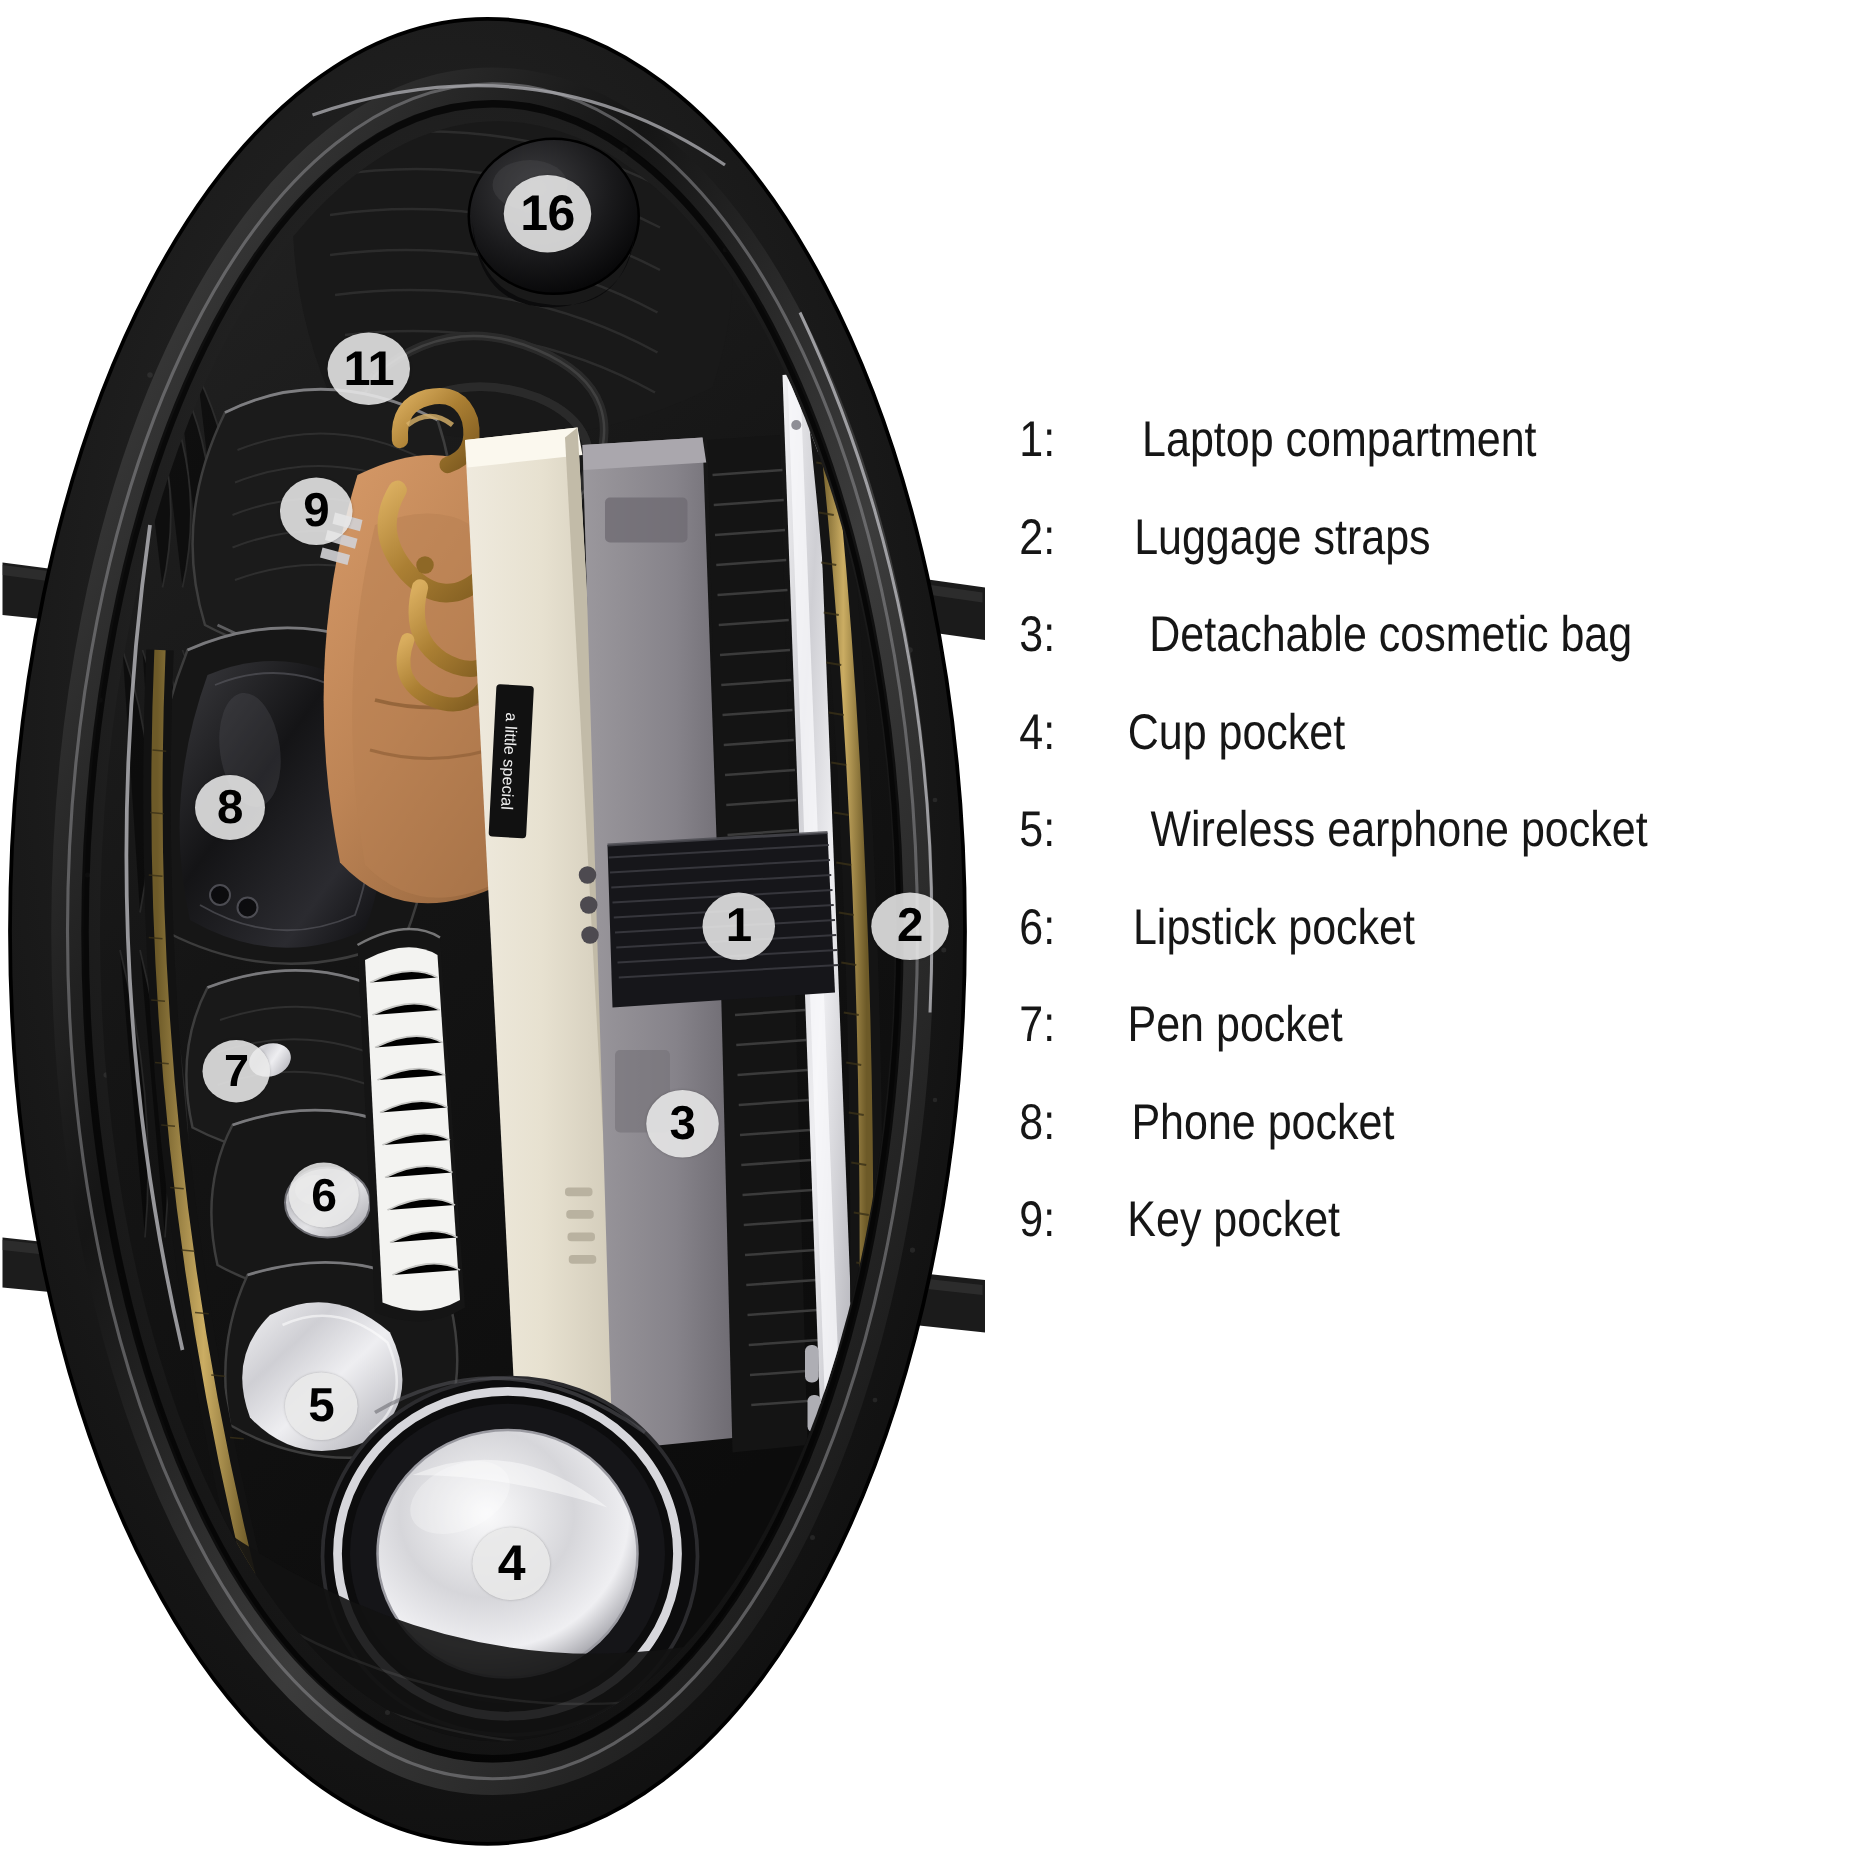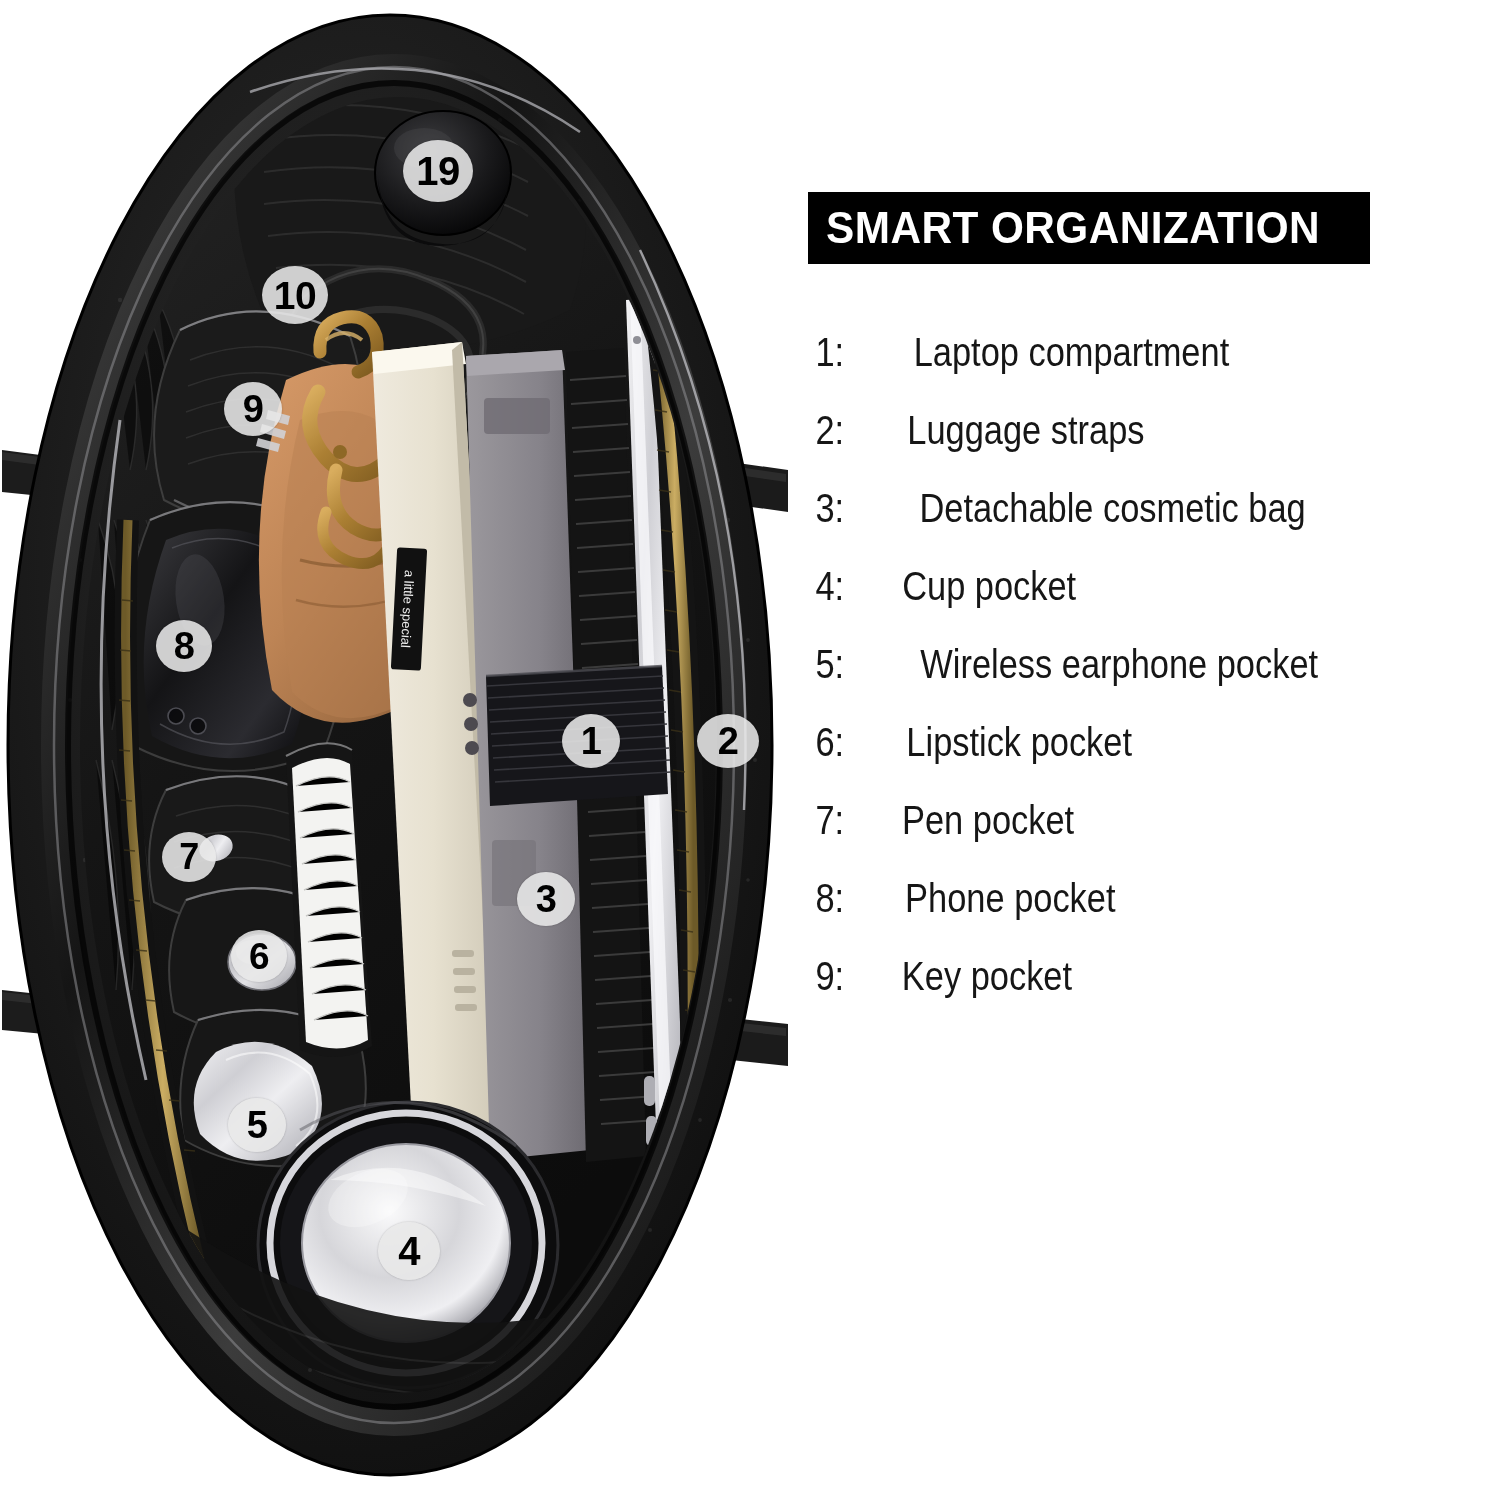--- a/index.html
+++ b/index.html
@@ -529,25 +529,25 @@
       </g>
 
       <g opacity=".8">
         <path d="M120 420 q-48 340 26 660" fill="none" stroke="#b9b9be" stroke-width="3"></path>
         <path d="M640 250 q118 250 104 560" fill="none" stroke="#b9b9be" stroke-width="2.4"></path>
         <path d="M250 92 q180 -62 330 40" fill="none" stroke="#a9a9ae" stroke-width="2.6"></path>
       </g>
     </svg>
 
     <div class="marker" style="left:403px;top:140px;width:70px;height:62px;font-size:40px;">
-      <span>19</span>
+      <span>16</span>
     </div>
 
     <div class="marker" style="left:262px;top:266px;width:66px;height:58px;font-size:39px;">
-      <span>10</span>
+      <span>11</span>
     </div>
 
     <div class="marker" style="left:224px;top:382px;width:58px;height:54px;font-size:38px;">
       <span>9</span>
     </div>
 
     <div class="marker" style="left:156px;top:620px;width:56px;height:52px;font-size:38px;">
       <span>8</span>
     </div>
 
@@ -576,23 +576,20 @@
     </div>
 
     <div class="marker" style="left:697px;top:714px;width:62px;height:54px;font-size:38px;">
       <span>2</span>
     </div>
 
   </div>
 
   <div id="info-panel">
 
-    <div id="title-banner">
-      <span class="title-text">SMART ORGANIZATION</span>
-    </div>
 
     <div id="feature-list">
 
       <div class="feature-row">
         <span class="feature-num">1:</span>
         <span class="feature-label"> Laptop compartment</span>
       </div>
 
       <div class="feature-row">
         <span class="feature-num">2:</span>

